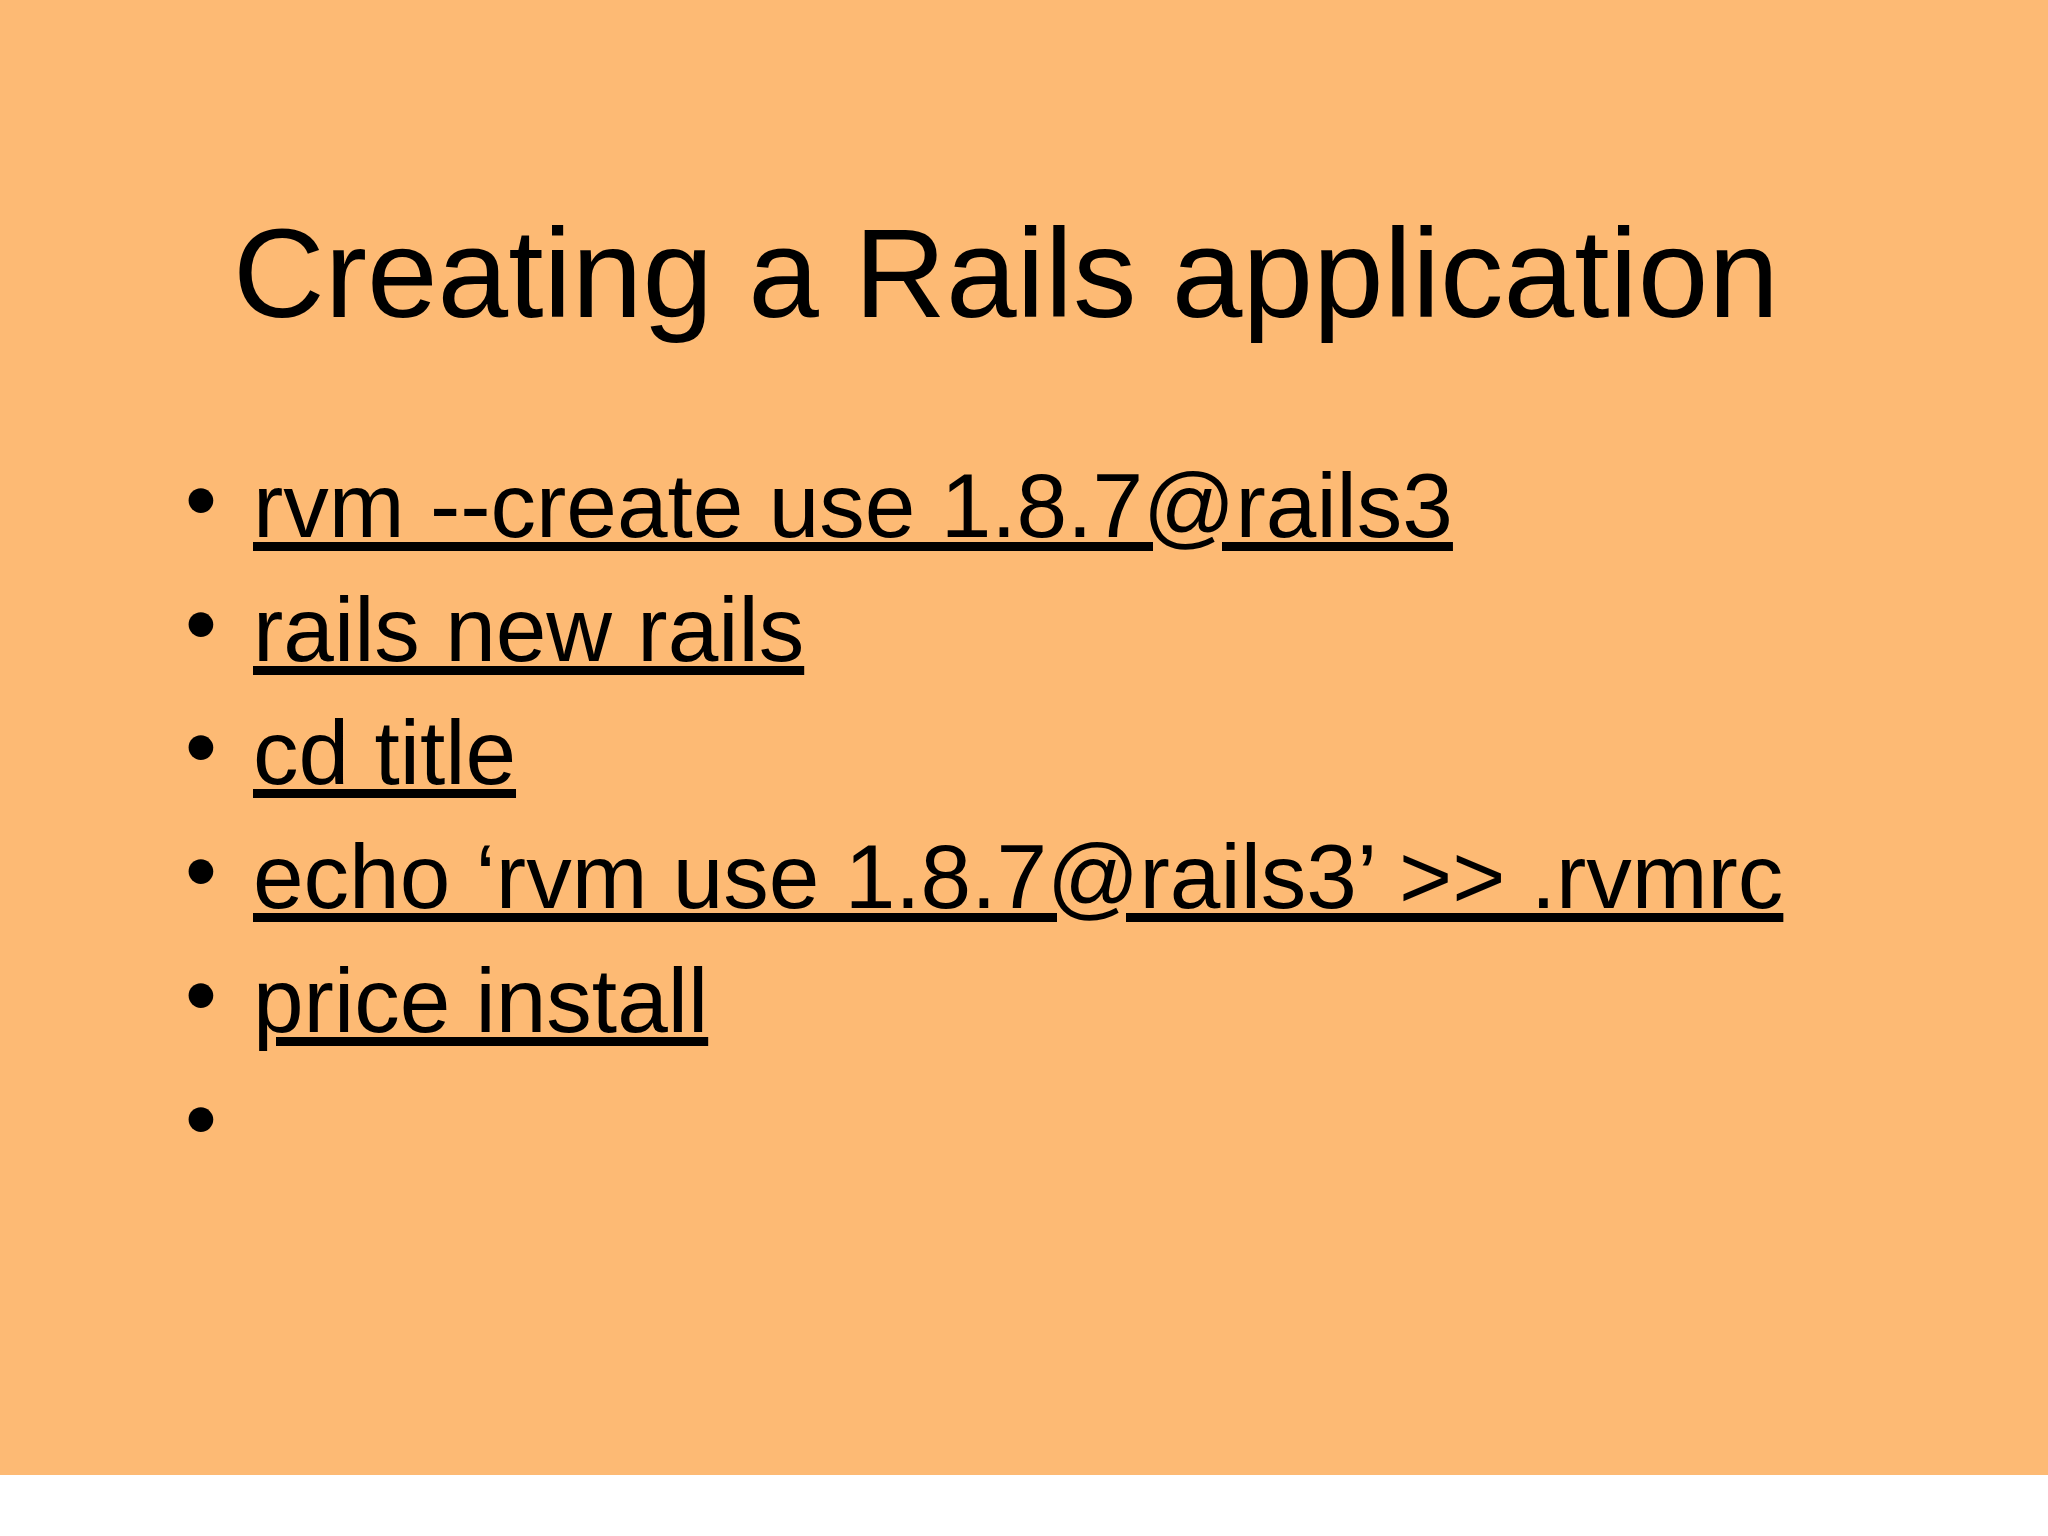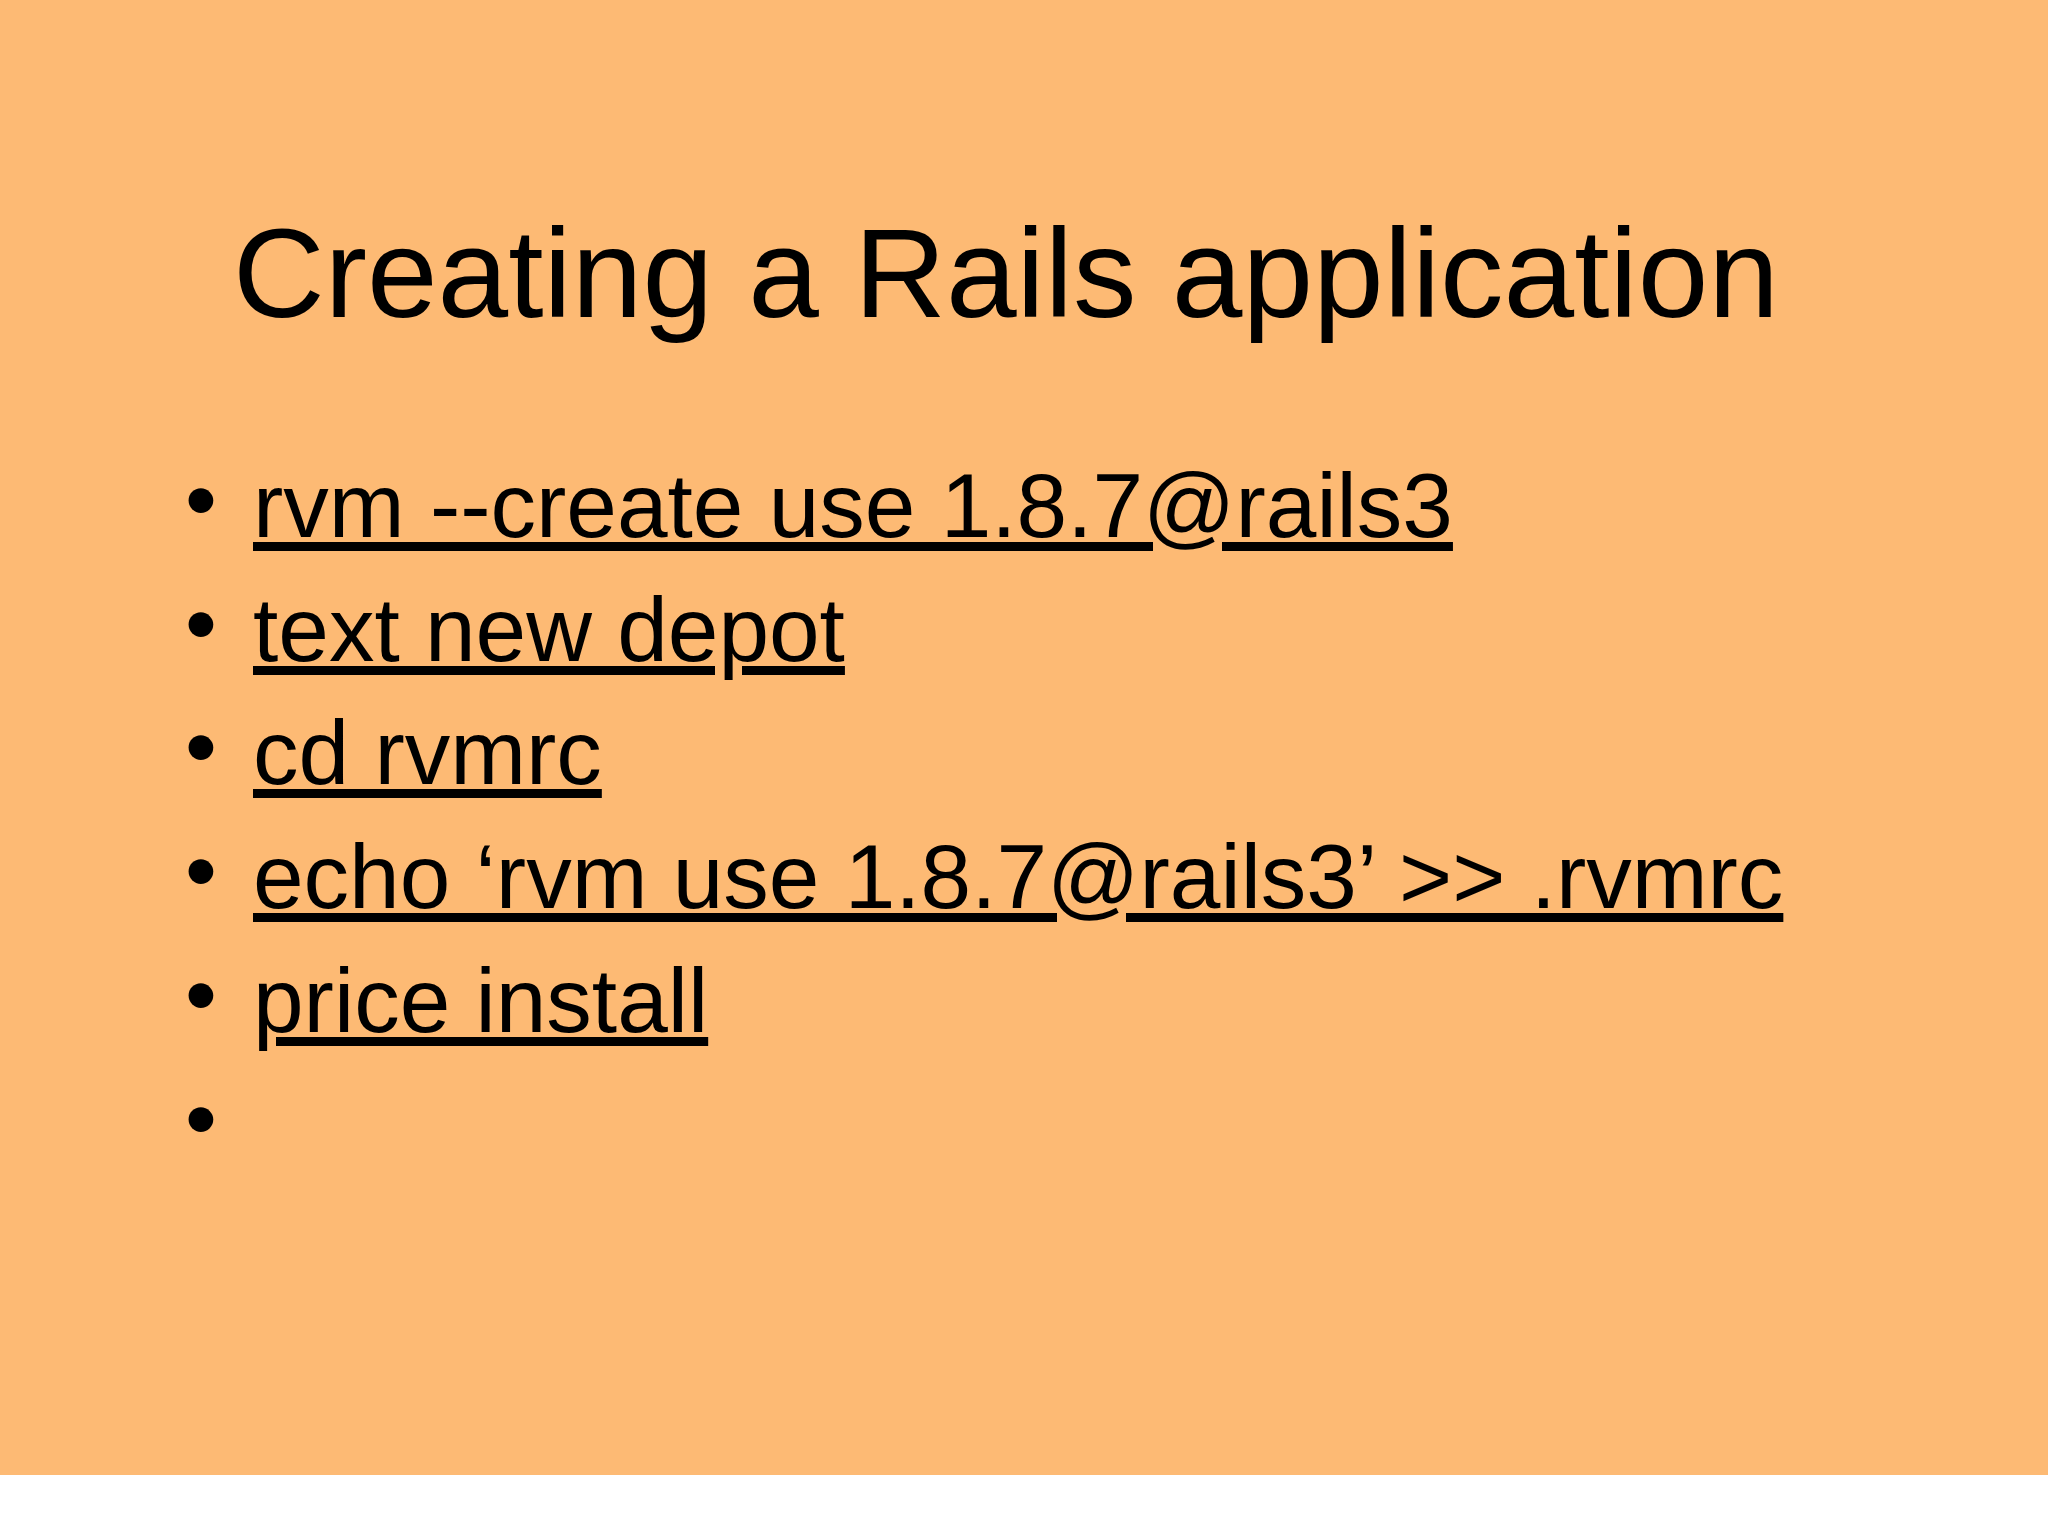--- a/index.html
+++ b/index.html
@@ -59,19 +59,19 @@
     text-decoration: underline;
   }
 </style>
 </head>
 <body>
 
 <div class="slide">
   <h1 class="slide-title">Creating a Rails application</h1>
   <ul class="bullet-list">
       <li><span class="bullet-dot">•</span><span class="bullet-text">rvm --create use 1.8.7@rails3</span></li>
-      <li><span class="bullet-dot">•</span><span class="bullet-text">text new depot</span></li>
-      <li><span class="bullet-dot">•</span><span class="bullet-text">cd rvmrc</span></li>
+      <li><span class="bullet-dot">•</span><span class="bullet-text">rails new rails</span></li>
+      <li><span class="bullet-dot">•</span><span class="bullet-text">cd title</span></li>
       <li><span class="bullet-dot">•</span><span class="bullet-text">echo ‘rvm use 1.8.7@rails3’ &gt;&gt; .rvmrc</span></li>
       <li><span class="bullet-dot">•</span><span class="bullet-text">price install</span></li>
       <li><span class="bullet-dot">•</span></li>
     </ul>
 </div>
 
 </body></html>

